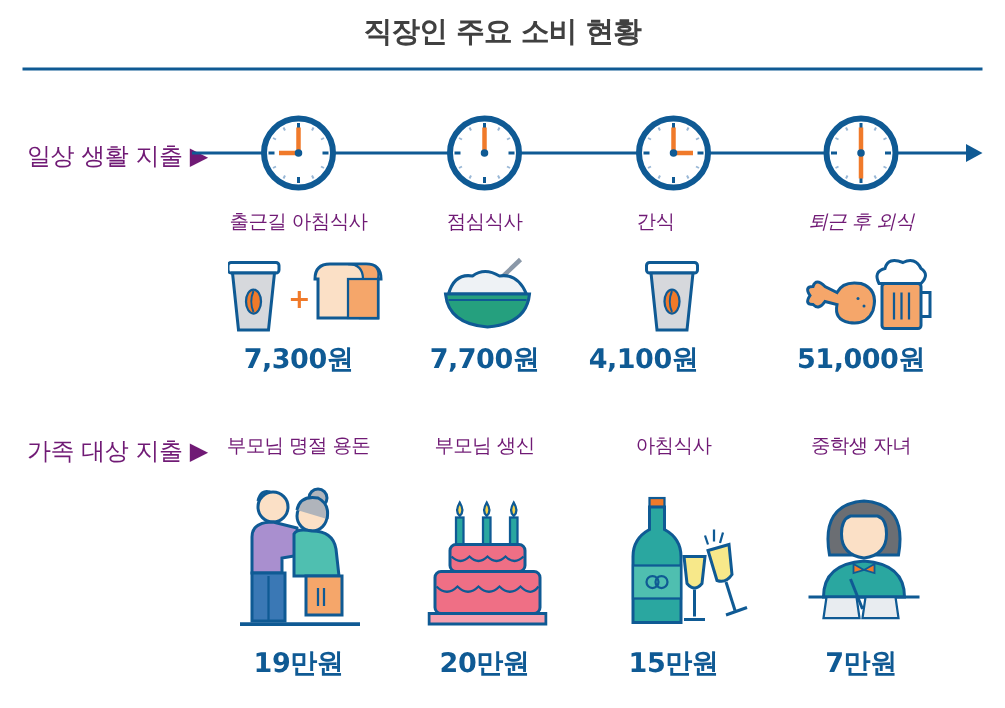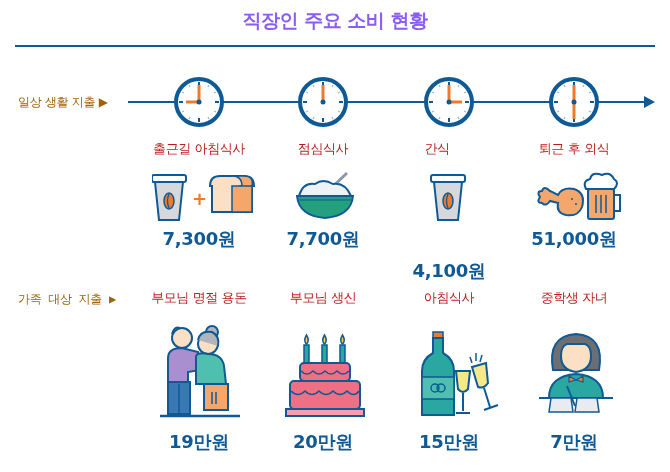--- a/index.html
+++ b/index.html
@@ -1,23 +1,23 @@
 <!DOCTYPE html>
 <html><head>
 <meta charset="utf-8">
 <style>
   html,body{margin:0;padding:0;background:#fff;}
   body{width:670px;height:472px;position:relative;overflow:hidden;font-family:"DejaVu Sans","Liberation Sans",sans-serif;color:#222;}
-  .title{position:absolute;top:8px;left:0;width:670px;text-align:center;font-size:19px;font-weight:bold;color:#8b5cf6;letter-spacing:-0.5px;}
+  .title{position:absolute;top:8px;left:0;width:670px;text-align:center;font-size:19px;font-weight:bold;color:#404040;letter-spacing:-0.5px;}
   .title-rule{position:absolute;top:45px;left:15px;width:640px;height:2px;background:#0f5a94;}
-  .row-label{position:absolute;font-size:12px;color:#a16207;white-space:nowrap;letter-spacing:-0.3px;}
+  .row-label{position:absolute;font-size:16px;color:#701a75;white-space:nowrap;letter-spacing:-0.3px;}
   .timeline{position:absolute;top:101px;left:128px;width:520px;height:2px;background:#0f5a94;}
   .arrowhead{position:absolute;top:96px;left:644px;width:0;height:0;border-top:6px solid transparent;border-bottom:6px solid transparent;border-left:11px solid #0f5a94;}
   .clock{position:absolute;top:76px;width:52px;height:52px;}
-  .col-label{position:absolute;width:130px;text-align:center;font-size:13px;color:#b91c1c;letter-spacing:-0.4px;line-height:18px;}
+  .col-label{position:absolute;width:130px;text-align:center;font-size:13px;color:#701a75;letter-spacing:-0.4px;line-height:18px;}
   .icon{position:absolute;}
   .amount{position:absolute;width:130px;text-align:center;font-size:18px;font-weight:bold;color:#0f5a94;letter-spacing:-0.3px;}
 </style>
 </head>
 <body>
 
 <div class="title">직장인 주요 소비 현황</div>
 <div class="title-rule"></div>
 
 <div class="row-label" style="top:94px;left:18px;">일상 생활 지출 ▶</div>
@@ -107,21 +107,21 @@
       <line x1="9" y1="16" x2="11" y2="17"></line>
       <line x1="16" y1="9" x2="17" y2="11"></line>
     </g>
   <line x1="26" y1="9" x2="26" y2="43" stroke="#f07a2a" stroke-width="3"></line>
   <circle cx="26" cy="26" r="2.5" fill="#0f5a94"></circle>
 </svg>
 
 <div class="col-label" style="top:140px;left:134px;">출근길 아침식사</div>
 <div class="col-label" style="top:140px;left:258px;">점심식사</div>
 <div class="col-label" style="top:140px;left:372px;">간식</div>
-<div class="col-label" style="top:140px;left:509px;">퇴근 후 외식</div>
+<div class="col-label" style="top:140px;left:509px;font-style:italic;">퇴근 후 외식</div>
 
 <svg class="icon" style="left:152px;top:172px;width:104px;height:50px" viewBox="0 0 104 50">
   <rect x="0" y="3" width="34" height="7" rx="2" fill="#fff" stroke="#0f5a94" stroke-width="2"></rect>
   <path d="M3 10 L31 10 L27 48 L7 48 Z" fill="#d6d8dc" stroke="#0f5a94" stroke-width="2"></path>
   <ellipse cx="17" cy="29" rx="5" ry="8" fill="#f07a2a" stroke="#0f5a94" stroke-width="1.5"></ellipse>
   <path d="M17 22 Q14 29 17 36" fill="none" stroke="#0f5a94" stroke-width="1.3"></path>
   <text x="40" y="33" font-size="18" font-weight="bold" fill="#f07a2a" font-family="DejaVu Sans, sans-serif">+</text>
   <path d="M58 14 Q58 4 68 4 L92 4 Q102 4 102 14 L100 14 L100 40 L60 40 L60 14 Z" fill="#fbe0c6" stroke="#0f5a94" stroke-width="2"></path>
   <path d="M80 4 Q90 4 90 14 L88 14 L88 40 L100 40 L100 14 Q102 4 92 4 Z" fill="#f5a66a" stroke="#0f5a94" stroke-width="1.5"></path>
   <rect x="80" y="14" width="20" height="26" fill="#f5a66a" stroke="#0f5a94" stroke-width="1.5"></rect>
@@ -147,24 +147,24 @@
   <path d="M78 24 L84 24 L84 40 L78 40" fill="none" stroke="#0f5a94" stroke-width="2"></path>
   <g stroke="#0f5a94" stroke-width="1.5">
       <line x1="60" y1="24" x2="60" y2="42"></line>
       <line x1="65" y1="24" x2="65" y2="42"></line>
       <line x1="70" y1="24" x2="70" y2="42"></line>
     </g>
 </svg>
 
 <div class="amount" style="top:227px;left:134px;">7,300원</div>
 <div class="amount" style="top:227px;left:258px;">7,700원</div>
-<div class="amount" style="top:227px;left:384px;margin-top:32px;">4,100원</div>
+<div class="amount" style="top:227px;left:364px;">4,100원</div>
 <div class="amount" style="top:227px;left:509px;">51,000원</div>
 
-<div class="row-label" style="top:291px;left:18px;font-family:Liberation Mono, monospace;">가족 대상 지출 ▶</div>
+<div class="row-label" style="top:291px;left:18px;">가족 대상 지출 ▶</div>
 <div class="col-label" style="top:289px;left:134px;">부모님 명절 용돈</div>
 <div class="col-label" style="top:289px;left:258px;">부모님 생신</div>
 <div class="col-label" style="top:289px;left:384px;">아침식사</div>
 <div class="col-label" style="top:289px;left:509px;">
   <div>중학생 자녀</div>
 </div>
 
 <svg class="icon" style="left:160px;top:322px;width:80px;height:98px" viewBox="0 0 80 98">
   <circle cx="22" cy="16" r="10" fill="#fbe0c6" stroke="#0f5a94" stroke-width="2"></circle>
   <path d="M12 12 Q14 4 20 6" fill="none" stroke="#0f5a94" stroke-width="2"></path>

